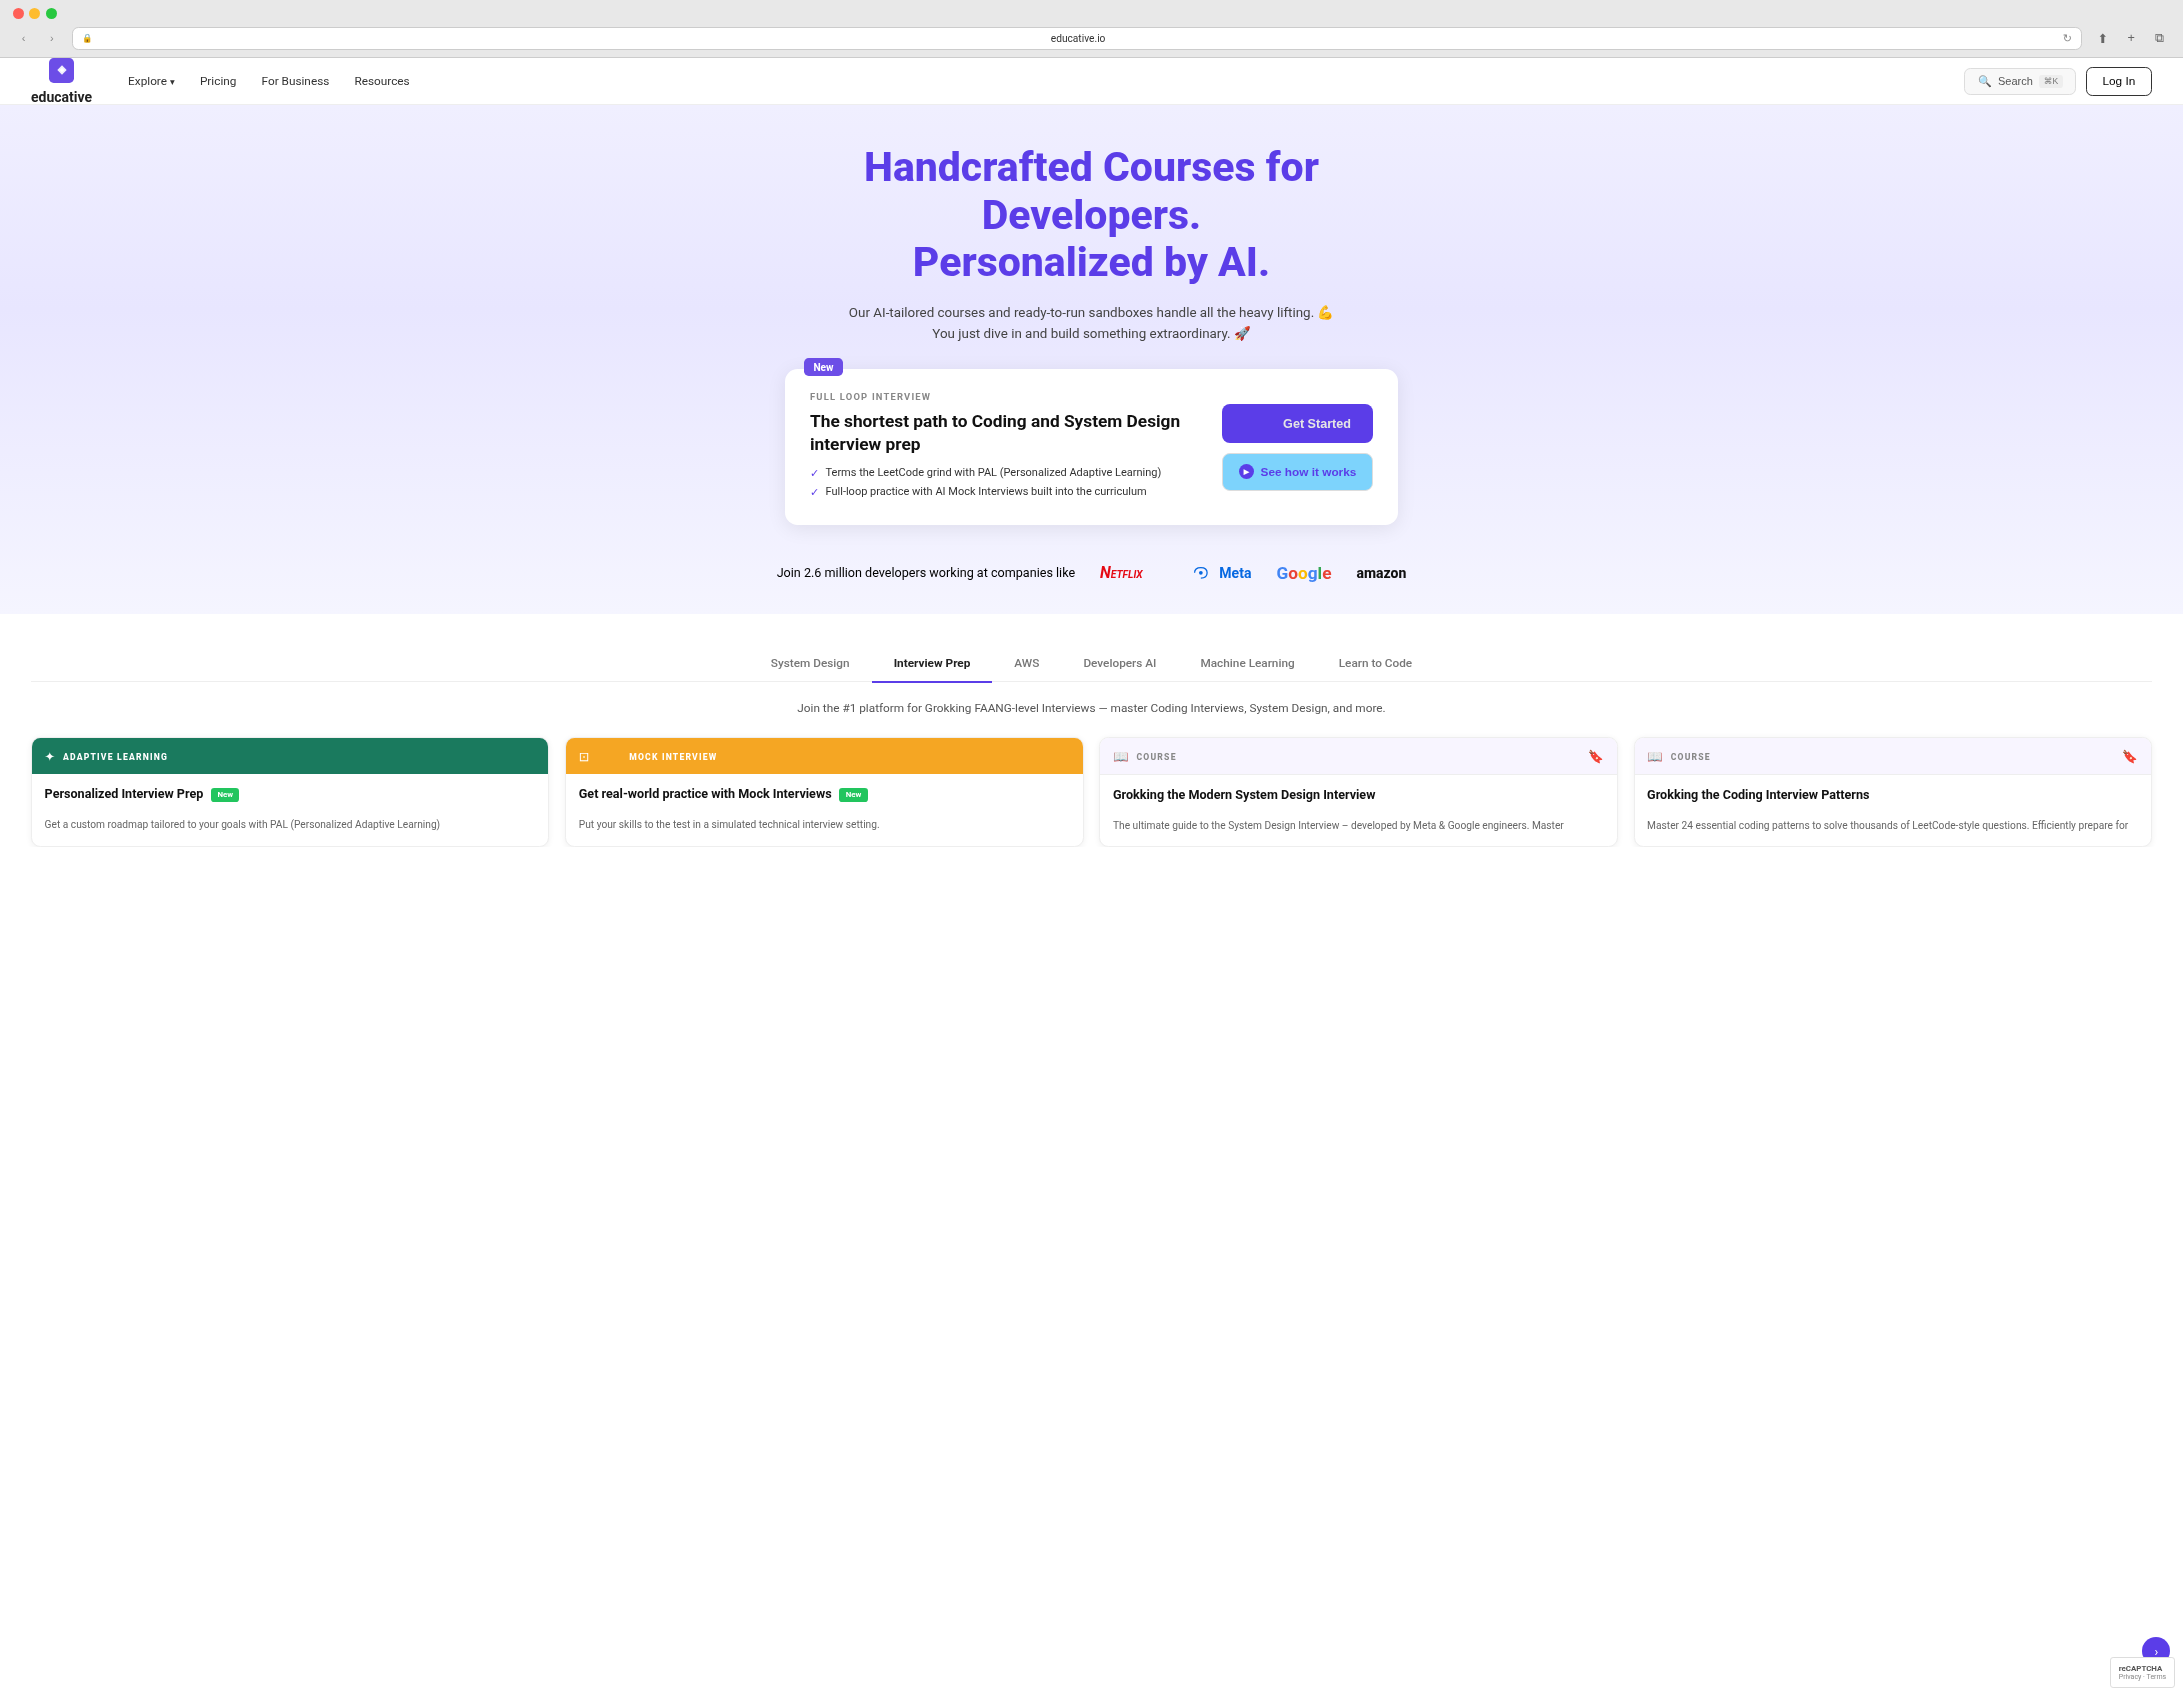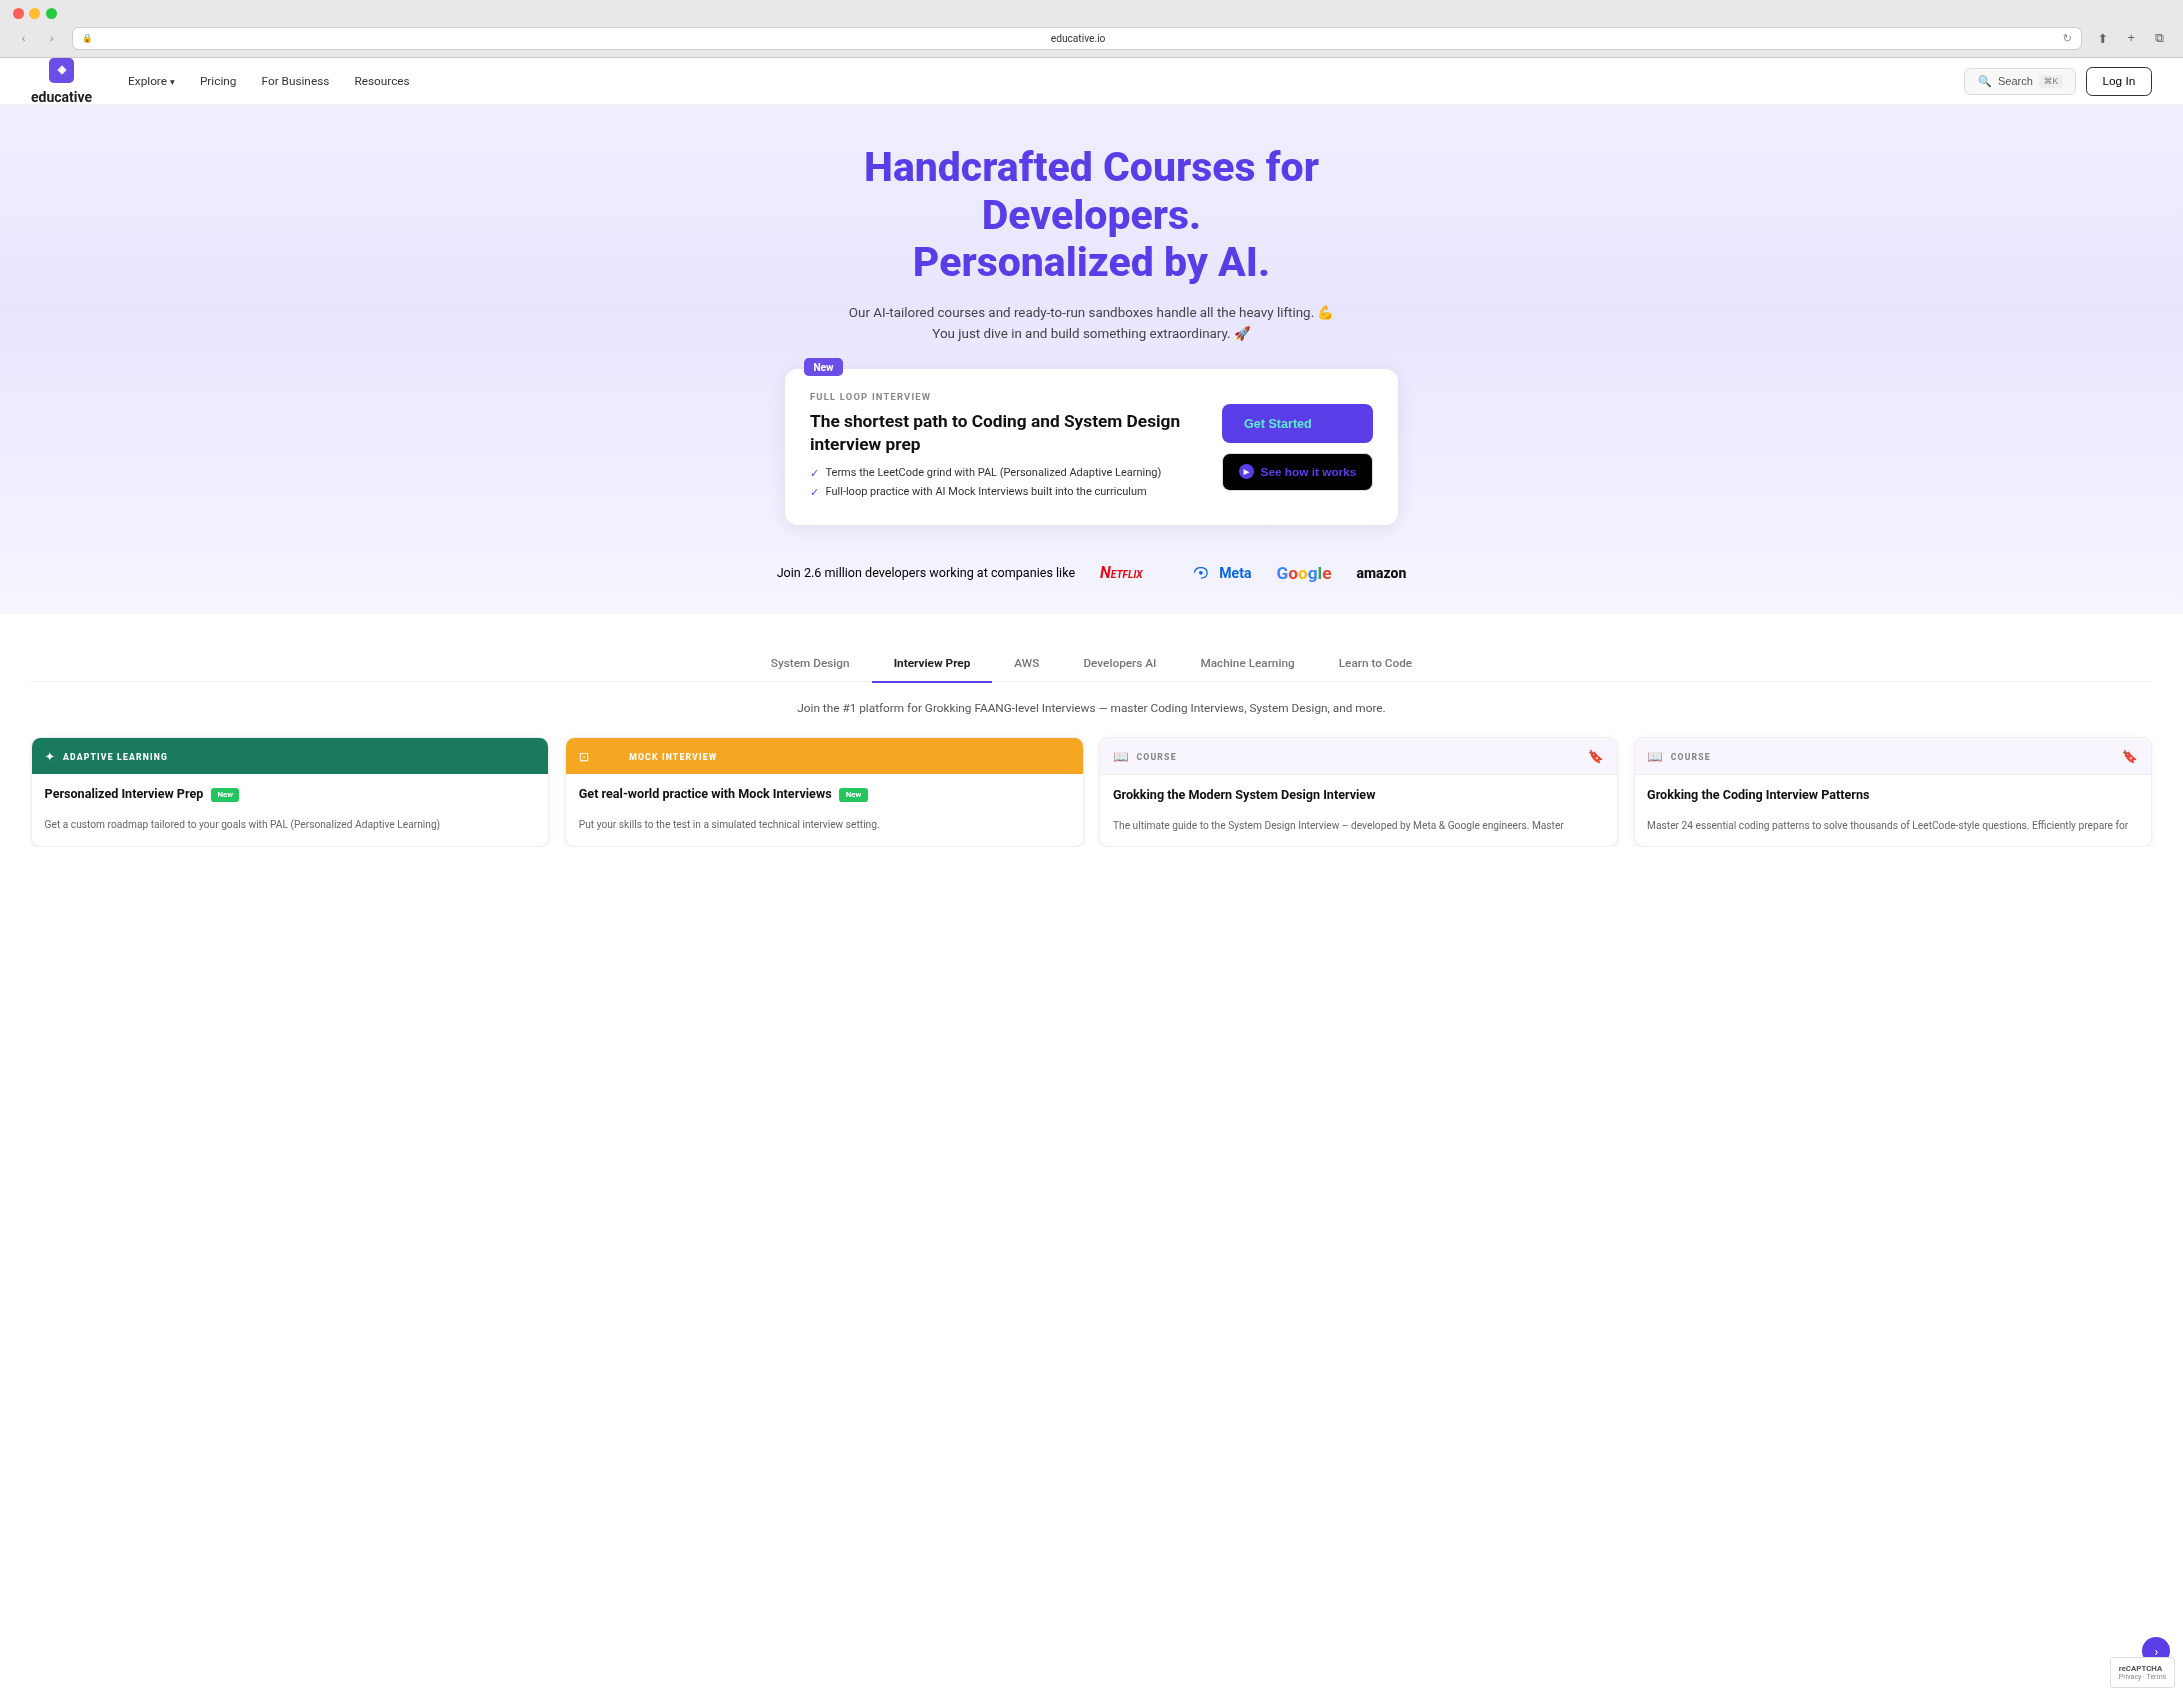--- a/index.html
+++ b/index.html
@@ -109,26 +109,26 @@
     }
     .feature-title { font-size: 17.3px; font-weight: 700; color: #111; margin-bottom: 11px; line-height: 1.3; }
     .feature-list { list-style: none; }
     .feature-list li {
       display: flex; align-items: flex-start; gap: 6.3px;
       font-size: 11px; color: #333; margin-bottom: 4.7px;
     }
     .check-icon { color: #5b3de8; font-size: 11px; margin-top: 0.8px; }
     .feature-actions { display: flex; flex-direction: column; gap: 9.4px; justify-content: center; min-width: 149px; }
     .get-started-btn {
-      background: #5b3de8; color: #5eead4; border: none; padding: 12.6px 22px;
+      background: #5b3de8; color: #e5e5e5; border: none; padding: 12.6px 22px;
       border-radius: 7.9px; font-size: 12.6px; font-weight: 700; cursor: pointer;
-      text-align: left;
+      text-align: right;
     }
     .see-how-btn {
-      background: #000000; color: #5b3de8; border: 1.6px solid #ddd; padding: 10.2px 15.7px;
+      background: #7dd3fc; color: #5b3de8; border: 1.6px solid #ddd; padding: 10.2px 15.7px;
       border-radius: 7.9px; font-size: 11.8px; font-weight: 600; cursor: pointer;
       display: flex; align-items: center; justify-content: center; gap: 6.3px;
     }
     .play-icon {
       width: 15.7px; height: 15.7px; background: #5b3de8; border-radius: 50%;
       display: flex; align-items: center; justify-content: center; color: #fff; font-size: 7px;
     }
 
     
     .companies-row {

